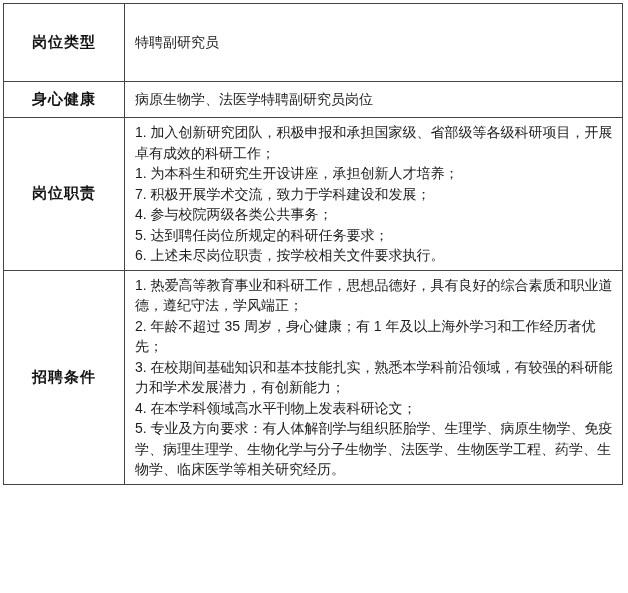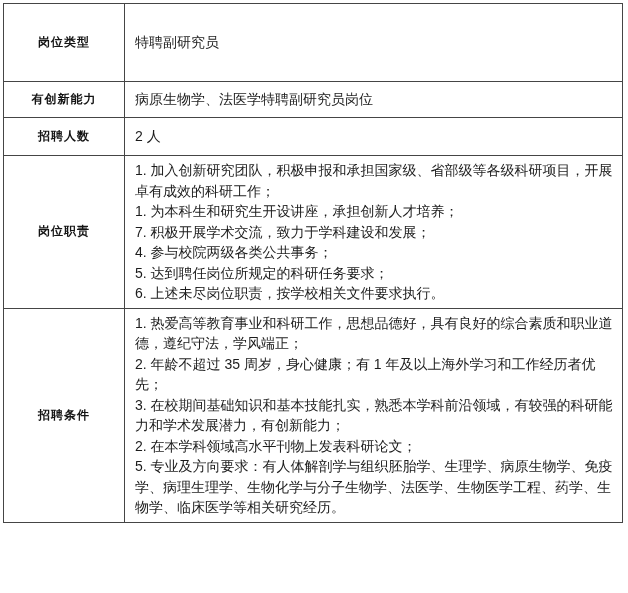--- a/index.html
+++ b/index.html
@@ -22,21 +22,21 @@
     background: #ffffff;
   }
   table.job-table th,
   table.job-table td {
     border: 1px solid #454545;
     vertical-align: middle;
     overflow: hidden;
   }
   th.label-cell {
     width: 112px;
-    font-size: 12px;
+    font-size: 15px;
     font-weight: bold;
     color: #141414;
     text-align: center;
     letter-spacing: 1px;
     padding: 0 4px;
   }
   td.content-cell {
     font-size: 14px;
     color: #1c1c1c;
     line-height: 20.5px;
@@ -58,47 +58,41 @@
 <div class="doc-wrap">
   <table class="job-table">
     <tbody>
       <tr class="r1">
         <th class="label-cell">岗位类型</th>
         <td class="content-cell">
           <div class="content-line">特聘副研究员</div>
         </td>
       </tr>
       <tr class="r3">
-        <th class="label-cell">有创新能力</th>
+        <th class="label-cell">身心健康</th>
         <td class="content-cell">
           <div class="content-line">病原生物学、法医学特聘副研究员岗位</div>
-        </td>
-      </tr>
-      <tr class="r4">
-        <th class="label-cell">招聘人数</th>
-        <td class="content-cell">
-          <div class="content-line">2 人</div>
         </td>
       </tr>
       <tr class="r6">
         <th class="label-cell">岗位职责</th>
         <td class="content-cell">
           <div class="content-line">1. 加入创新研究团队，积极申报和承担国家级、省部级等各级科研项目，开展卓有成效的科研工作；</div>
           <div class="content-line">1. 为本科生和研究生开设讲座，承担创新人才培养；</div>
           <div class="content-line">7. 积极开展学术交流，致力于学科建设和发展；</div>
           <div class="content-line">4. 参与校院两级各类公共事务；</div>
           <div class="content-line">5. 达到聘任岗位所规定的科研任务要求；</div>
           <div class="content-line">6. 上述未尽岗位职责，按学校相关文件要求执行。</div>
         </td>
       </tr>
       <tr class="r7">
         <th class="label-cell">招聘条件</th>
         <td class="content-cell">
           <div class="content-line">1. 热爱高等教育事业和科研工作，思想品德好，具有良好的综合素质和职业道德，遵纪守法，学风端正；</div>
           <div class="content-line">2. 年龄不超过 35 周岁，身心健康；有 1 年及以上海外学习和工作经历者优先；</div>
           <div class="content-line">3. 在校期间基础知识和基本技能扎实，熟悉本学科前沿领域，有较强的科研能力和学术发展潜力，有创新能力；</div>
-          <div class="content-line">2. 在本学科领域高水平刊物上发表科研论文；</div>
+          <div class="content-line">4. 在本学科领域高水平刊物上发表科研论文；</div>
           <div class="content-line">5. 专业及方向要求：有人体解剖学与组织胚胎学、生理学、病原生物学、免疫学、病理生理学、生物化学与分子生物学、法医学、生物医学工程、药学、生物学、临床医学等相关研究经历。</div>
         </td>
       </tr>
     </tbody>
   </table>
 </div>
 
 </body></html>

